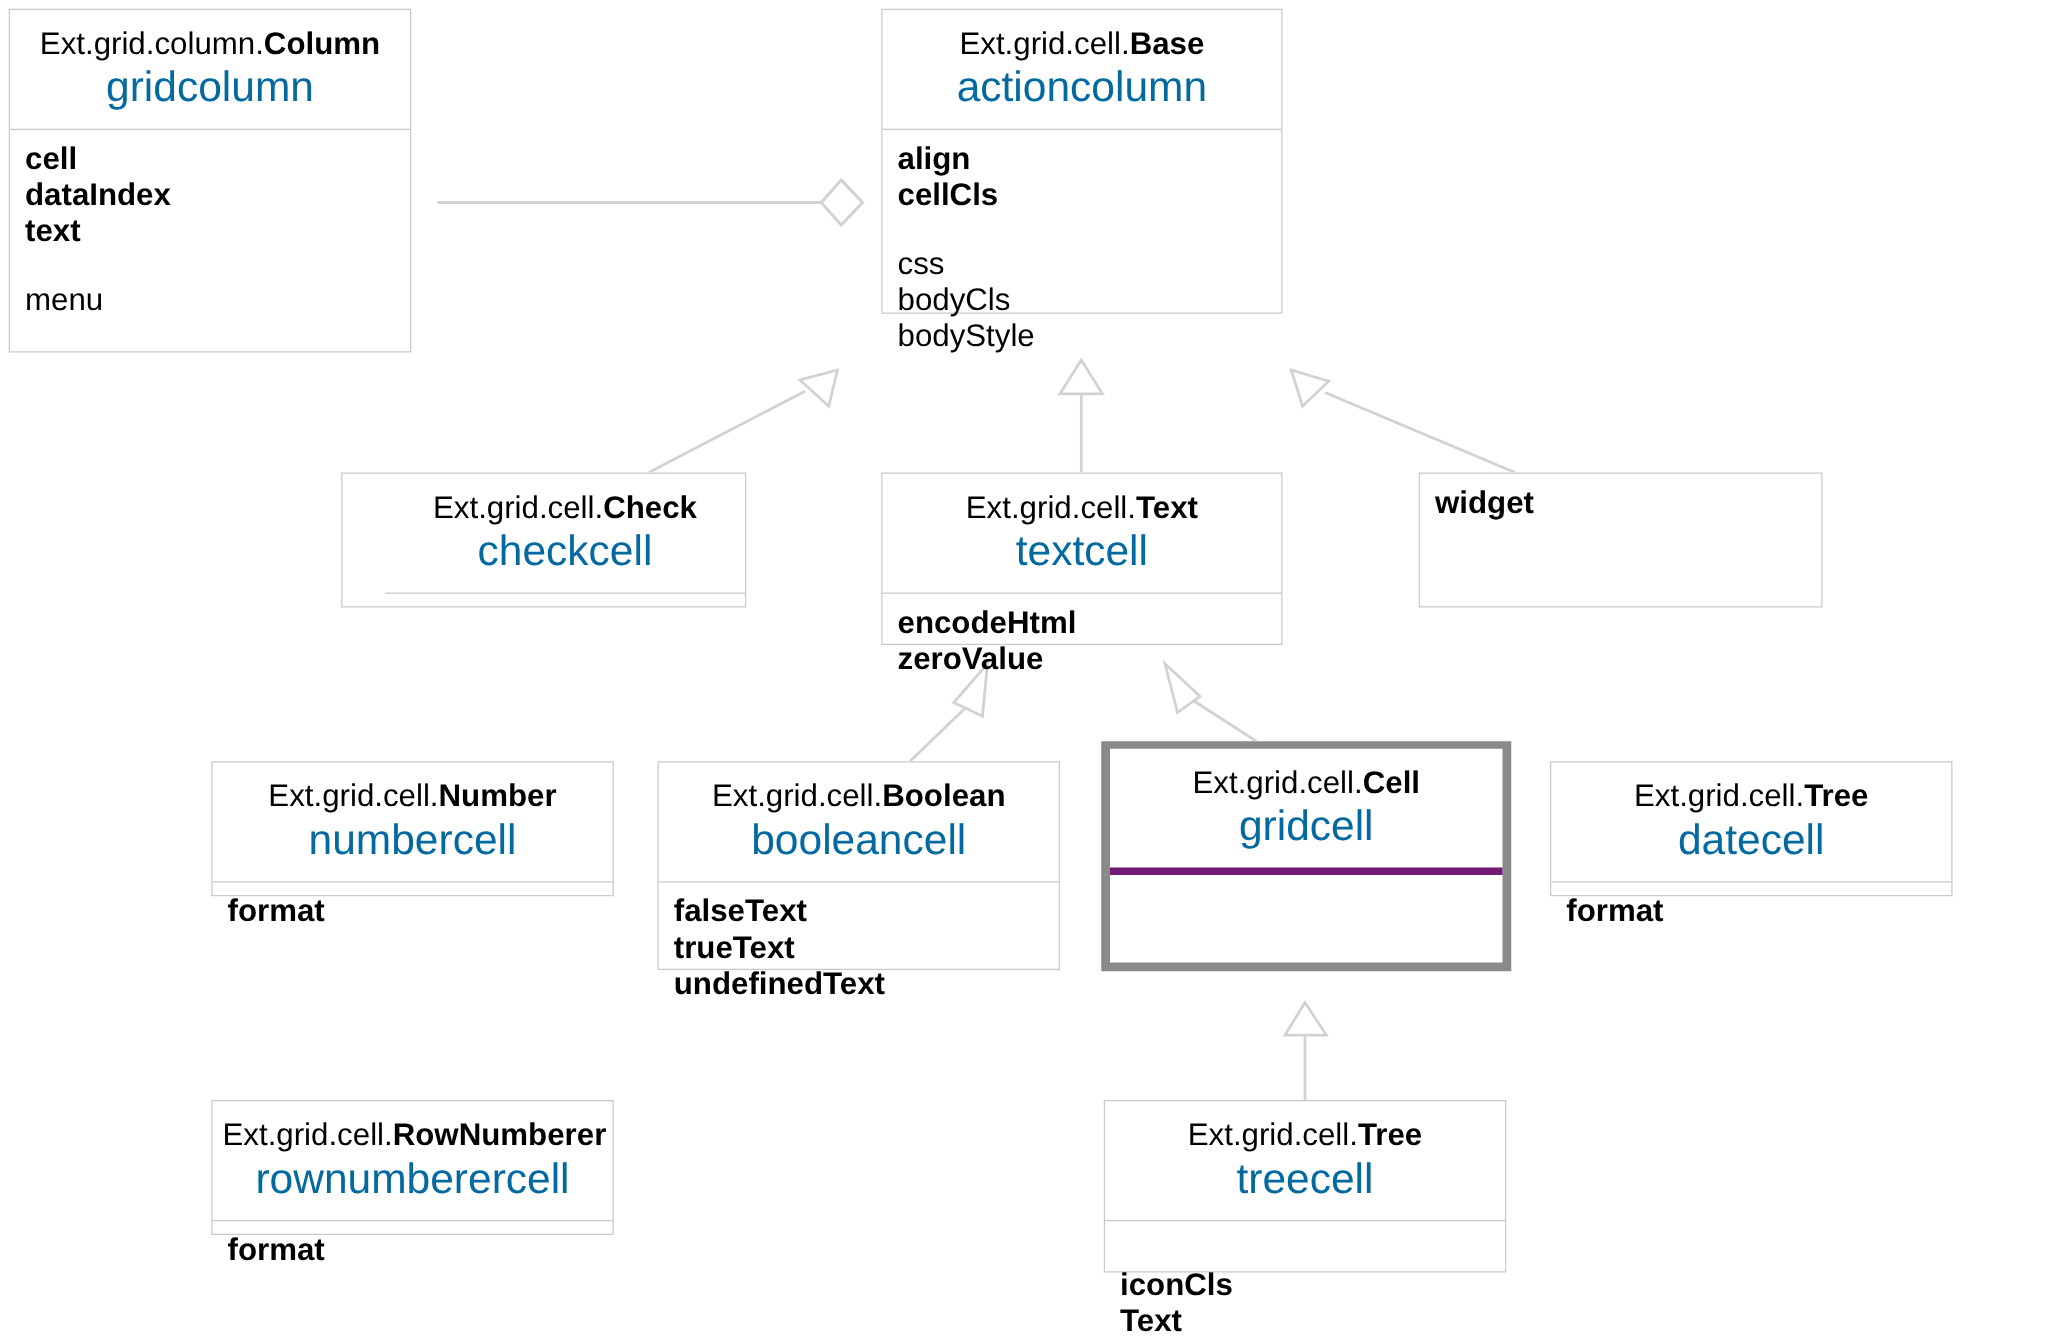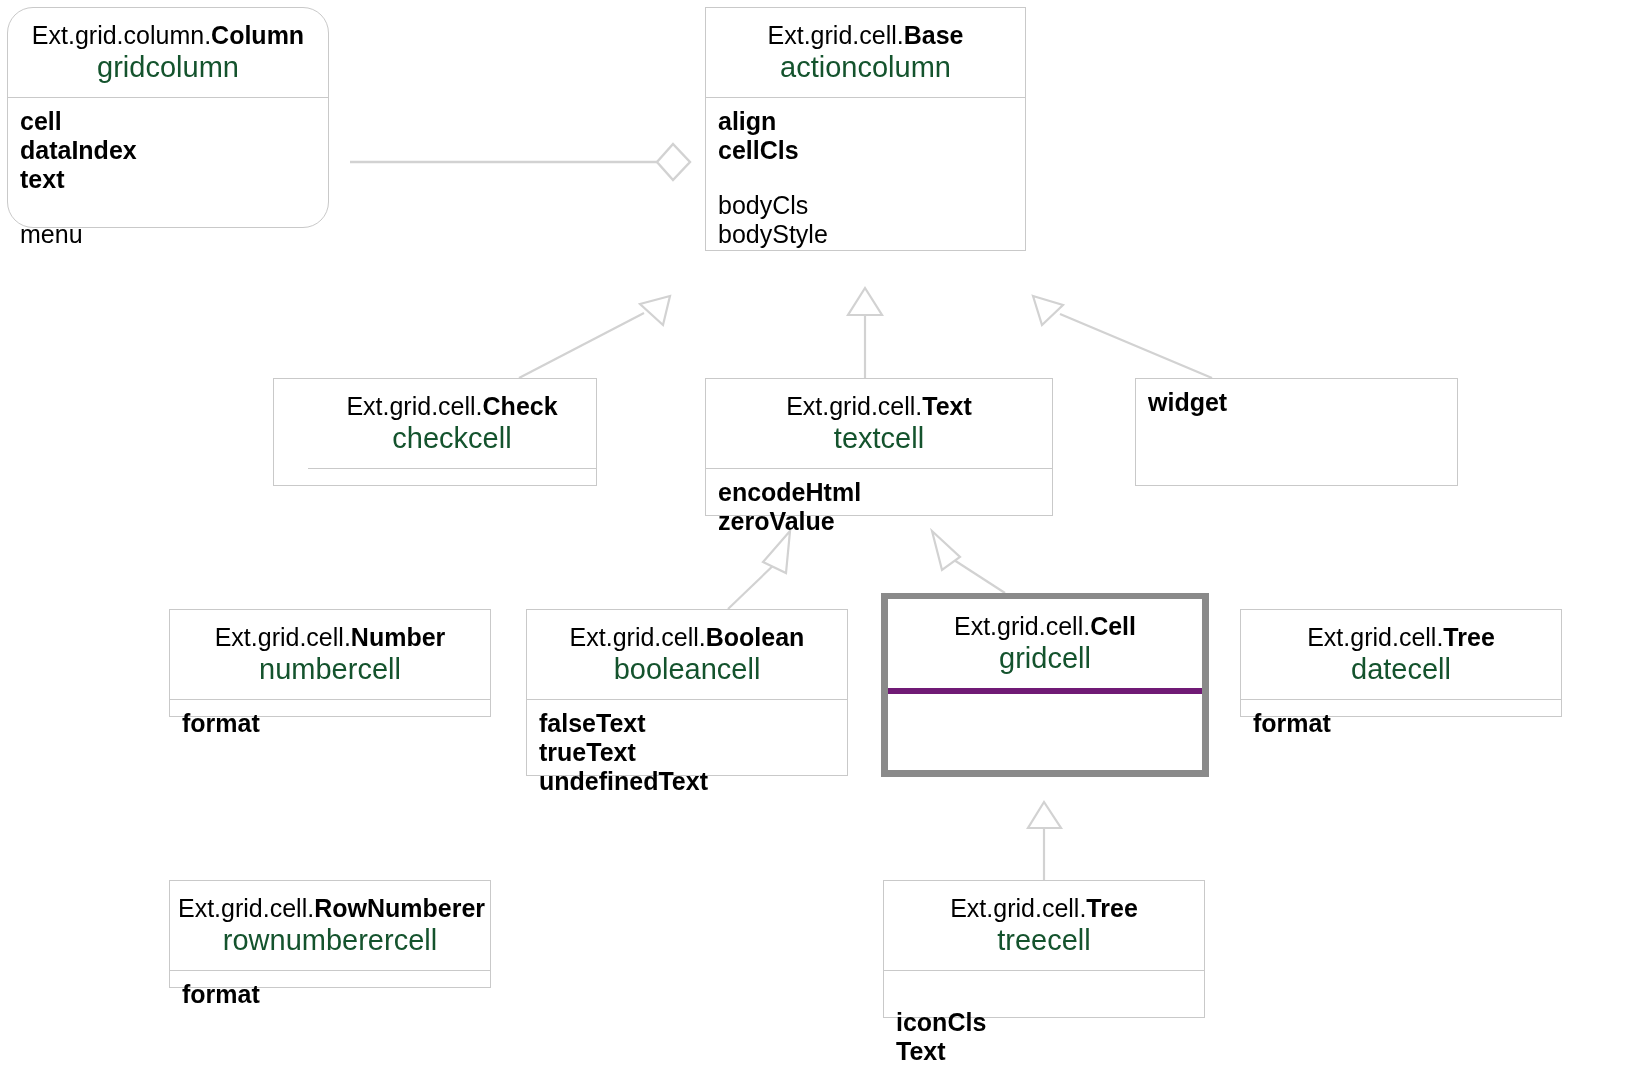--- a/index.html
+++ b/index.html
@@ -53,22 +53,22 @@
   }
   .class-name {
     font-size: 25px;
     color: #000000;
     white-space: nowrap;
   }
   .class-name b {
     font-weight: bold;
   }
   .class-alias {
-    font-size: 29px;
-    color: #14532d;
+    font-size: 34px;
+    color: #0369a1;
     white-space: nowrap;
   }
   .class-body {
     box-sizing: border-box;
     padding: 9px 12px 14px 12px;
     flex: 1 1 auto;
     display: flex;
     flex-direction: column;
   }
   .class-body.empty {
@@ -130,21 +130,21 @@
       <polygon points="932,531 942,570 960,557" fill="#ffffff" stroke="#d2d2d2" stroke-width="2.2" stroke-linejoin="miter"></polygon>
     </g>
 
      Cell --&gt;
     <g>
       <line x1="1044" y1="880" x2="1044" y2="826" stroke="#d2d2d2" stroke-width="2.2"></line>
       <polygon points="1044,802 1028,828 1061,828" fill="#ffffff" stroke="#d2d2d2" stroke-width="2.2" stroke-linejoin="miter"></polygon>
     </g>
   </svg>
 
-  <div class="uml-class" style="left:7px; top:7px; width:322px; height:221px;border-radius:26px;">
+  <div class="uml-class" style="left:7px; top:7px; width:322px; height:275px;">
     <div class="class-header">
       <div class="class-name"><span>Ext.grid.column.</span><b>Column</b></div>
       <div class="class-alias">gridcolumn</div>
     </div>
     <div class="class-body">
       <div class="member bold">cell</div>
       <div class="member bold">dataIndex</div>
       <div class="member bold">text</div>
       <div class="member spacer"></div>
       <div class="member">menu</div>
@@ -153,34 +153,35 @@
 
   <div class="uml-class" style="left:705px; top:7px; width:321px; height:244px;">
     <div class="class-header">
       <div class="class-name"><span>Ext.grid.cell.</span><b>Base</b></div>
       <div class="class-alias">actioncolumn</div>
     </div>
     <div class="class-body">
       <div class="member bold">align</div>
       <div class="member bold">cellCls</div>
       <div class="member spacer"></div>
+      <div class="member">css</div>
       <div class="member">bodyCls</div>
       <div class="member">bodyStyle</div>
     </div>
   </div>
 
   <div class="uml-class" style="left:273px; top:378px; width:324px; height:108px;padding-left:34px;">
     <div class="class-header">
       <div class="class-name"><span>Ext.grid.cell.</span><b>Check</b></div>
       <div class="class-alias">checkcell</div>
     </div>
     <div class="class-body empty"></div>
   </div>
 
-  <div class="uml-class" style="left:705px; top:378px; width:348px; height:138px;">
+  <div class="uml-class" style="left:705px; top:378px; width:321px; height:138px;">
     <div class="class-header">
       <div class="class-name"><span>Ext.grid.cell.</span><b>Text</b></div>
       <div class="class-alias">textcell</div>
     </div>
     <div class="class-body">
       <div class="member bold">encodeHtml</div>
       <div class="member bold">zeroValue</div>
     </div>
   </div>
 

